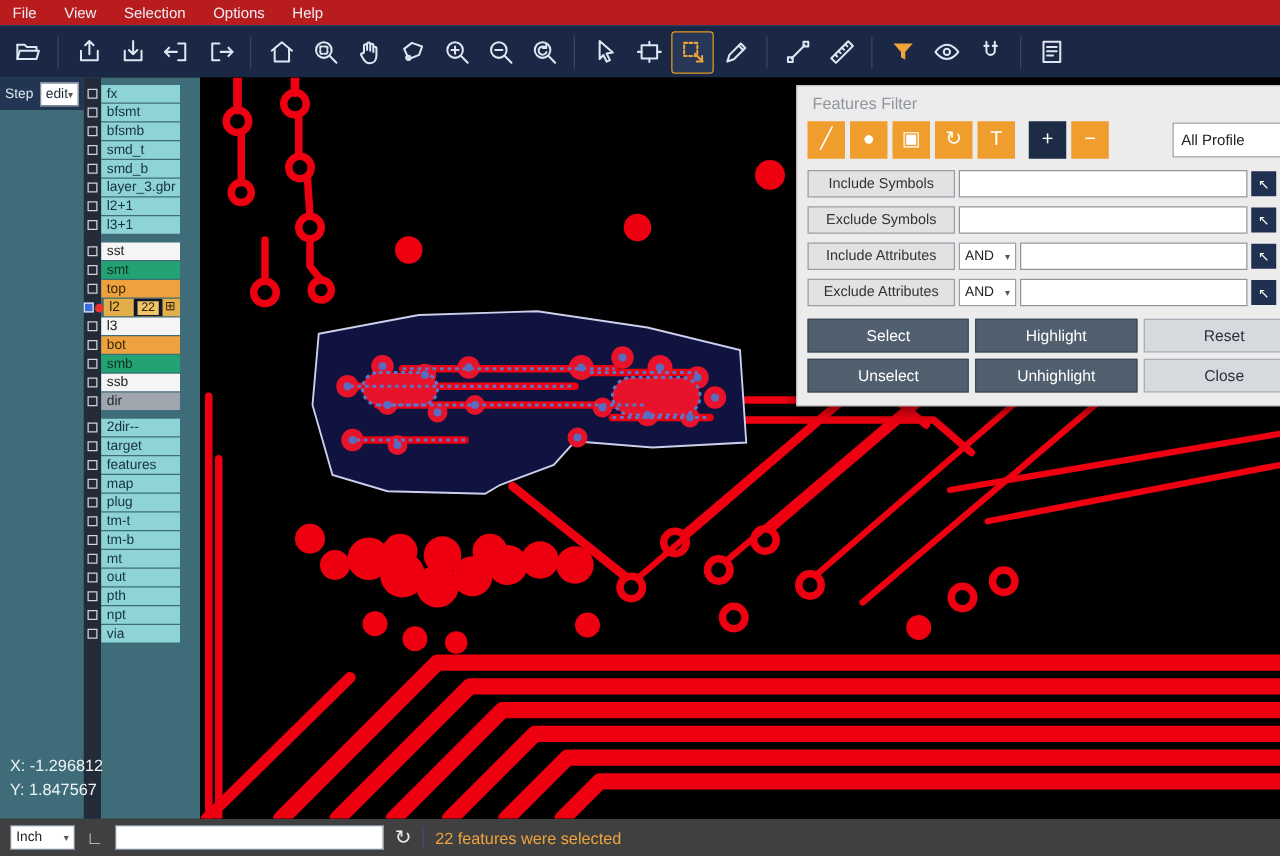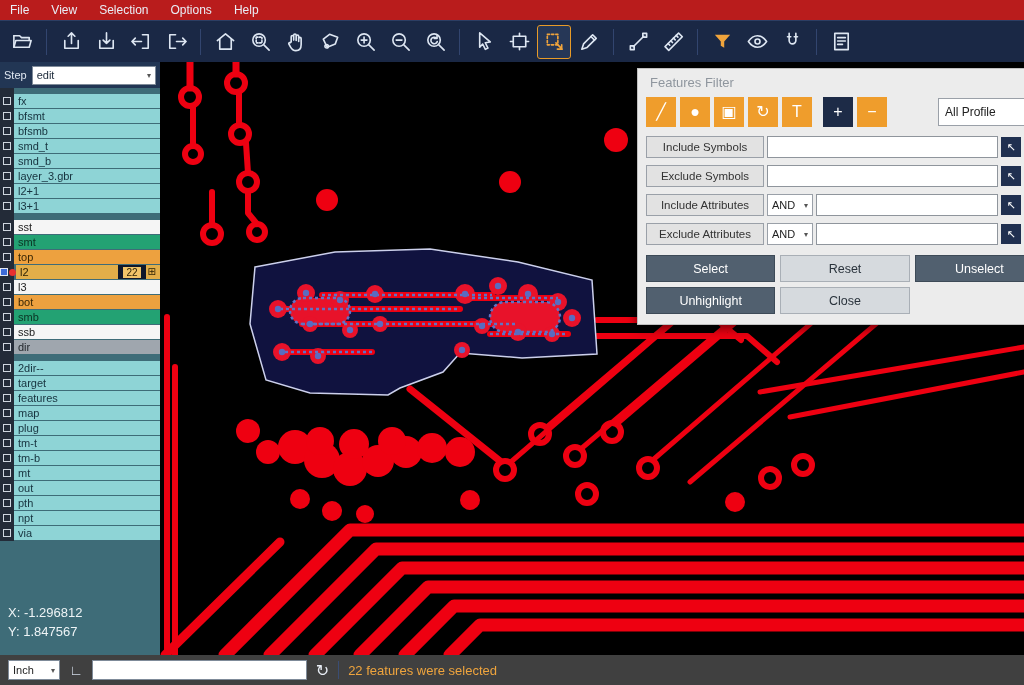--- a/index.html
+++ b/index.html
@@ -18,21 +18,21 @@
   .tbtn{width:32px;height:32px;display:flex;align-items:center;justify-content:center;
     color:#dde6f2;border-radius:2px}
   .tbtn svg{width:23px;height:23px}
   .tbtn.accent{color:#f0a43c}
   .tbtn.active{color:#f0a43c;background:#263757;outline:1px solid #e89b28}
   .tsep{width:1px;height:26px;background:#32456f;margin:0 5px}
 
   .content{flex:1;display:flex;min-height:0}
 
   
-  .sidebar{width:160px;background:#3e6c78;display:flex;flex-direction:column;
+  .sidebar{width:160px;background:#3e6c78;display:flex;
     position:relative;flex:0 0 auto}
   .step-row{height:26px;background:#223654;display:flex;align-items:center;
     padding:0 4px;gap:5px;color:#dfe7f0;font-size:11px;flex:0 0 auto}
   .combo{background:#fff;border:1px solid #7f8b99;height:19px;display:flex;
     align-items:center;justify-content:space-between;padding:0 4px;font-size:11px;
     color:#1c2a3a;flex:1}
   .combo .arr{font-size:8px;color:#555}
   .layer-list{padding-top:6px;background:linear-gradient(to right,#232b38 0,#232b38 14px,transparent 14px)}
   .lrow{display:flex;height:14px;margin-bottom:1px;align-items:stretch}
   .lcheck{min-width:14px;display:flex;align-items:center;justify-content:center;gap:1px}
@@ -40,21 +40,21 @@
   .cbox.filled{background:#3d6bd8;border-color:#e2e8f2}
   .rdot{width:7px;height:7px;border-radius:50%;background:#e83030;display:inline-block}
   .llabel{flex:1;display:flex;align-items:center;padding:0 4px;font-size:11px;
     color:#16323e;overflow:hidden;white-space:nowrap;line-height:14px}
   .c-teal{background:#8ed4d6}
   .c-white{background:#f5f5f5;color:#222}
   .c-green{background:#23a273;color:#0b3323}
   .c-orange{background:#eda13f;color:#3a2705}
   .c-gold{background:#e2ae49;color:#2f2305}
   .c-gray{background:#9fa6ae;color:#23282e}
-  .lbadge{margin-left:auto;border:5px solid #0f172a;background:#f0c469;padding:0 3px;
+  .lbadge{margin-left:auto;border:3px solid #0f172a;background:#f0c469;padding:0 3px;
     font-size:10px;line-height:11px;border-radius:2px}
   .lgrid{margin-left:2px;font-size:10px}
   .lgap{height:6px}
   .coords{position:absolute;left:8px;bottom:14px;color:#eef4f6;font-size:13px;line-height:19px}
 
   
   .canvas{flex:1;position:relative;background:#000;overflow:hidden}
   .canvas > svg{position:absolute;inset:0;width:100%;height:100%}
 
   
@@ -698,20 +698,21 @@
             <span>AND</span>
             <span class="arr">▾</span>
           </div>
           <input class="f-input" value="" style="">
           <div class="pick-btn">↖</div>
           <div class="pick-btn">↖</div>
         </div>
 
         <div class="dlg-actions">
           <div class="act-btn dark">Select</div>
+          <div class="act-btn dark">Highlight</div>
           <div class="act-btn light">Reset</div>
           <div class="act-btn dark">Unselect</div>
           <div class="act-btn dark">Unhighlight</div>
           <div class="act-btn light">Close</div>
         </div>
       </div>
     </div>
   </div>
 
   <div class="statusbar">

